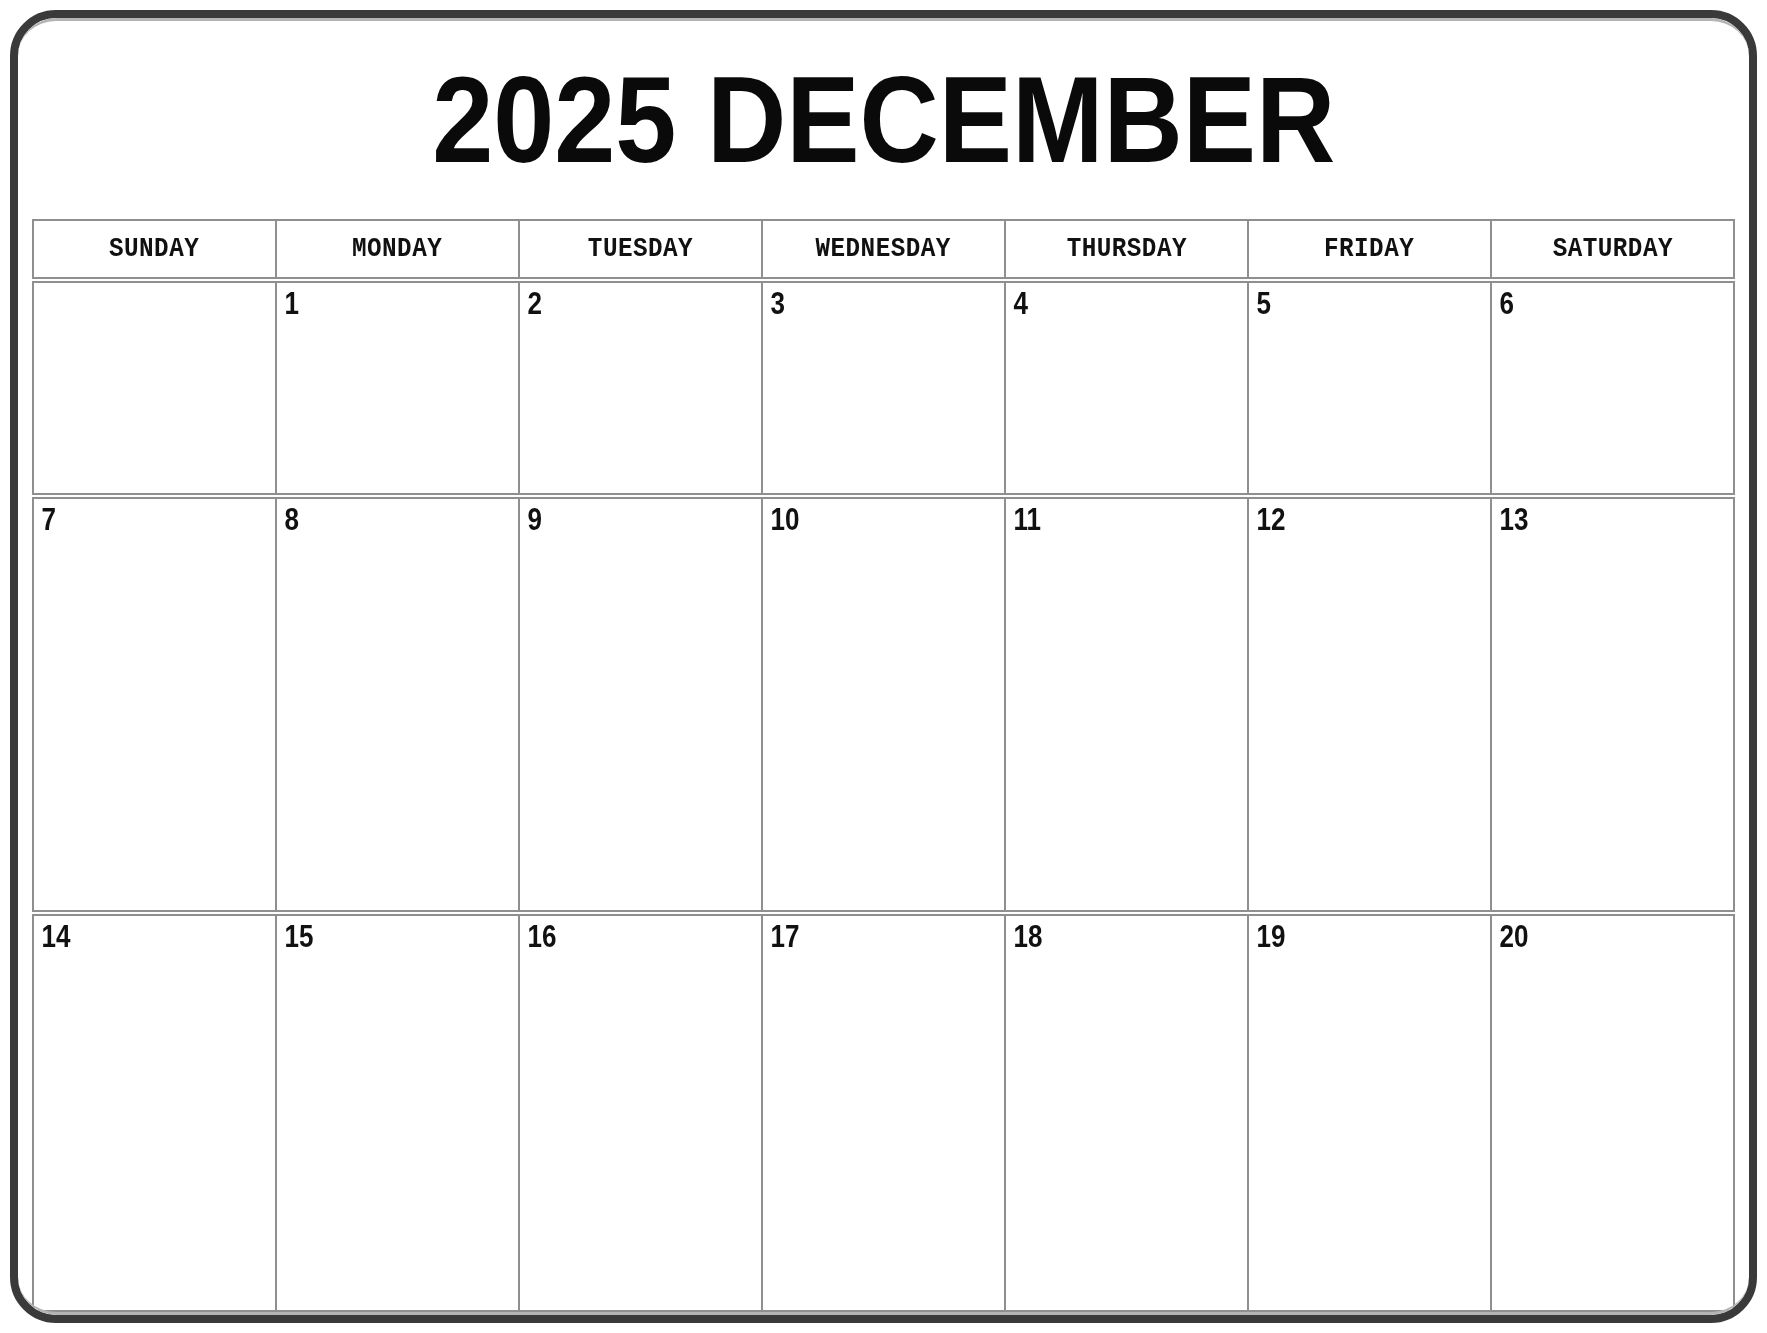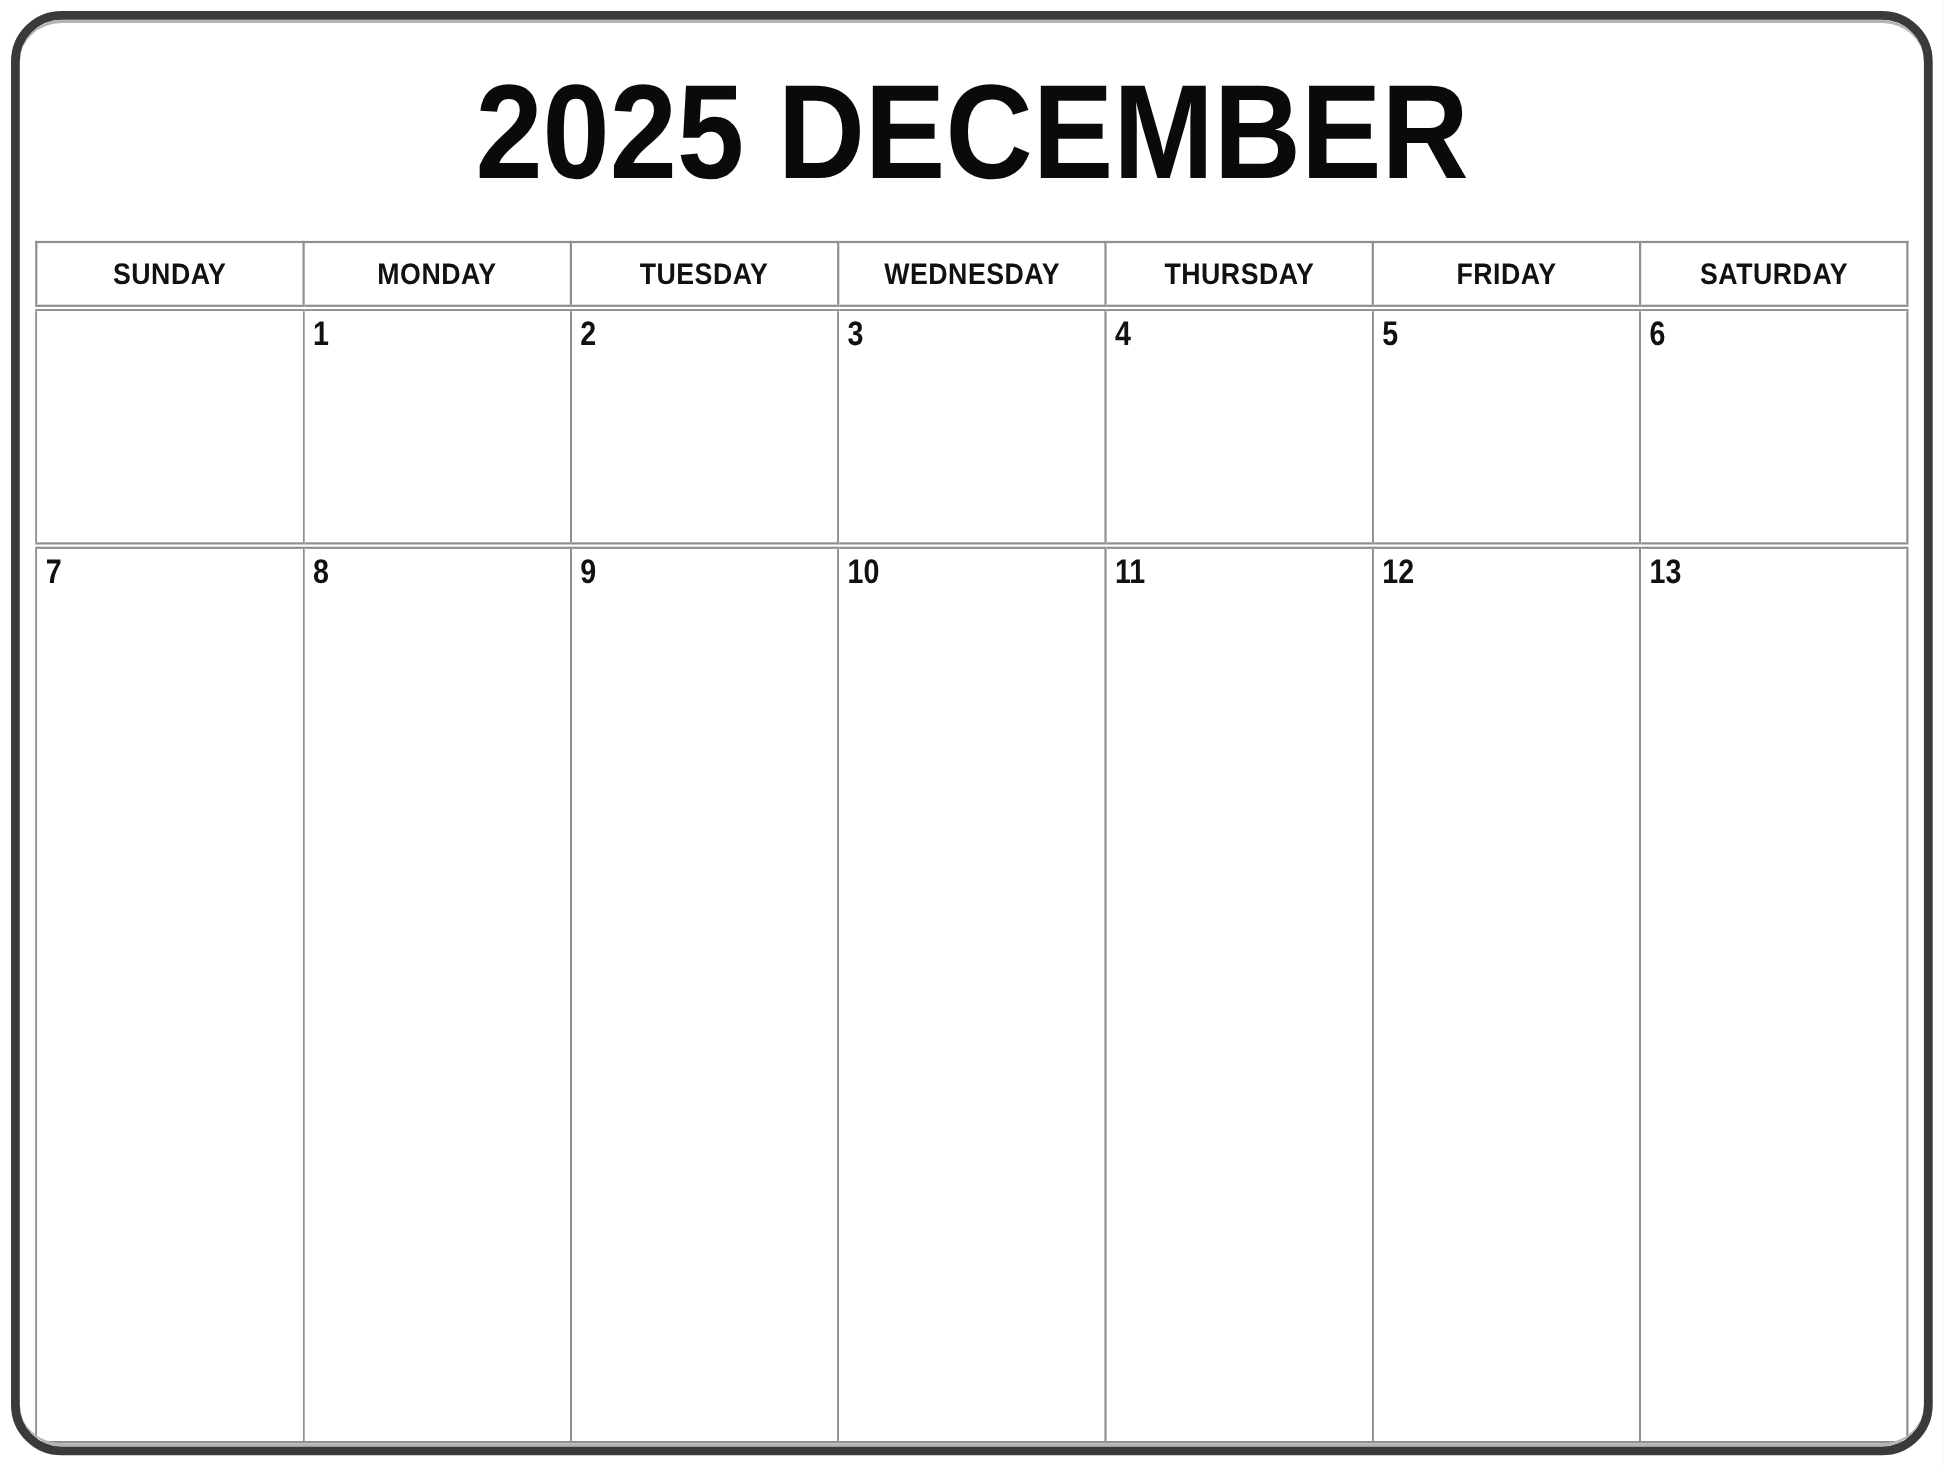--- a/index.html
+++ b/index.html
@@ -59,20 +59,21 @@
     width: 100%;
     border-collapse: collapse;
     table-layout: fixed;
   }
   table.cal th {
     border: 2px solid #8f8f8f;
     height: 56px;
     background: #ffffff;
     vertical-align: middle;
     padding: 0;
+    font-family: Liberation Mono, monospace;
   }
   table.cal th .hdr {
     display: inline-block;
     font-size: 27px;
     font-weight: 700;
     color: #111111;
     letter-spacing: 0.5px;
     transform: scaleX(0.9);
     transform-origin: 50% 50%;
     white-space: nowrap;
@@ -169,17 +170,40 @@
           <td>
               <div class="datenum">11</div>
             </td>
           <td>
               <div class="datenum">12</div>
             </td>
           <td>
               <div class="datenum">13</div>
             </td>
         </tr>
+        <tr>
+          <td>
+              <div class="datenum">14</div>
+            </td>
+          <td>
+              <div class="datenum">15</div>
+            </td>
+          <td>
+              <div class="datenum">16</div>
+            </td>
+          <td>
+              <div class="datenum">17</div>
+            </td>
+          <td>
+              <div class="datenum">18</div>
+            </td>
+          <td>
+              <div class="datenum">19</div>
+            </td>
+          <td>
+              <div class="datenum">20</div>
+            </td>
+        </tr>
       </tbody>
     </table>
 
   </div>
 </div>
 
 </body></html>

